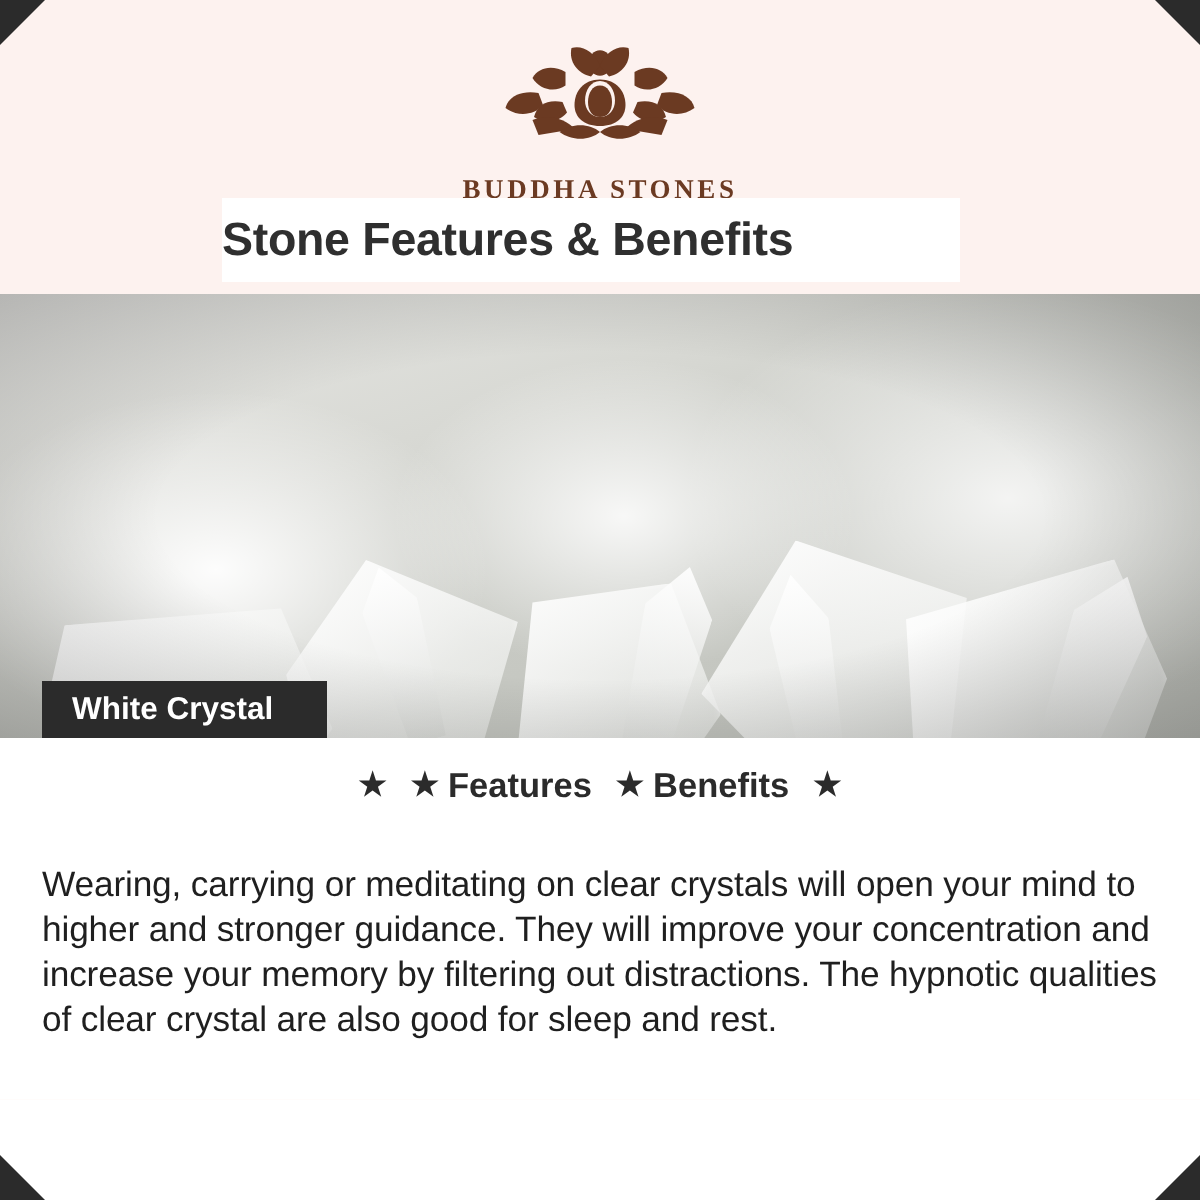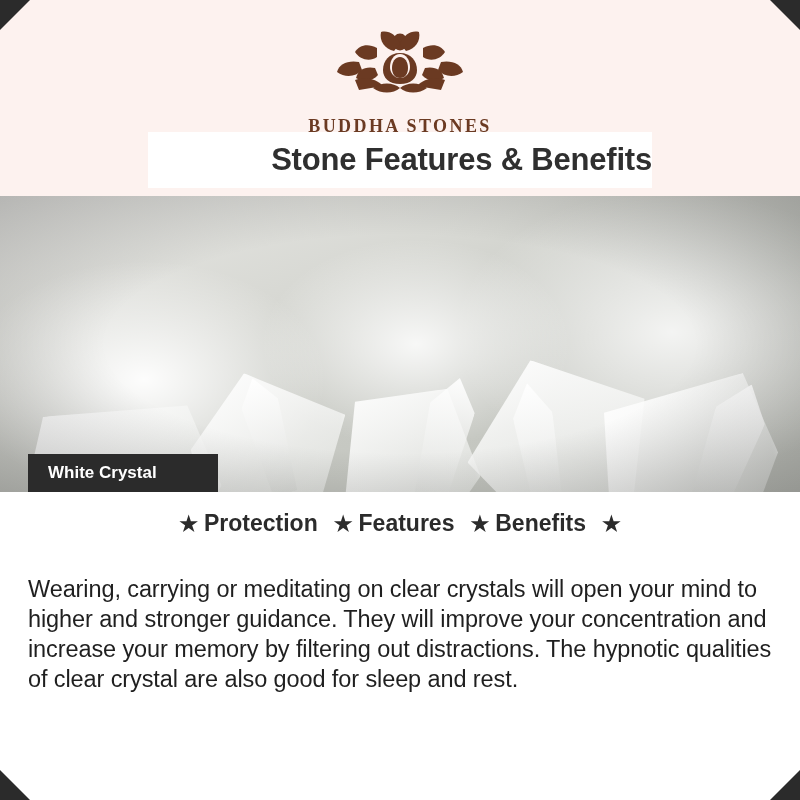--- a/index.html
+++ b/index.html
@@ -74,27 +74,27 @@
 
   
   .title-band {
     position: relative;
     height: 56px;
     background: #fdf2ef;
   }
   .title-box {
     position: absolute;
     left: 148px;
-    right: 148px;
+    right: 160px;
     top: -8px;
     height: 56px;
     background: #ffffff;
     display: flex;
     align-items: center;
-    justify-content: flex-end;
+    justify-content: flex-start;
     z-index: 5;
   }
   .title-text {
     font-size: 31px;
     font-weight: bold;
     color: #2f2f2f;
     letter-spacing: -0.2px;
     white-space: nowrap;
   }
 
@@ -145,21 +145,21 @@
     left: 28px;
     bottom: 0;
     height: 38px;
     min-width: 190px;
     background: #2b2b2b;
     color: #ffffff;
     display: flex;
     align-items: center;
     padding: 0 18px 0 20px;
     box-sizing: border-box;
-    font-size: 17px;
+    font-size: 21px;
     font-weight: bold;
     z-index: 4;
   }
 
   
   .benefits {
     display: flex;
     align-items: center;
     justify-content: center;
     gap: 16px;
@@ -253,21 +253,20 @@
     <div class="needle n2"></div>
     <div class="needle n3"></div>
     <div class="needle n4"></div>
     <div class="photo-vignette"></div>
     <div class="caption">White Crystal</div>
   </div>
 
   <div class="benefits">
     <div class="benefit">
       <span class="star">★</span>
-      <span>Protection</span>
     </div>
     <div class="benefit">
       <span class="star">★</span>
       <span>Features</span>
     </div>
     <div class="benefit">
       <span class="star">★</span>
       <span>Benefits</span>
     </div>
     <div class="benefit">

